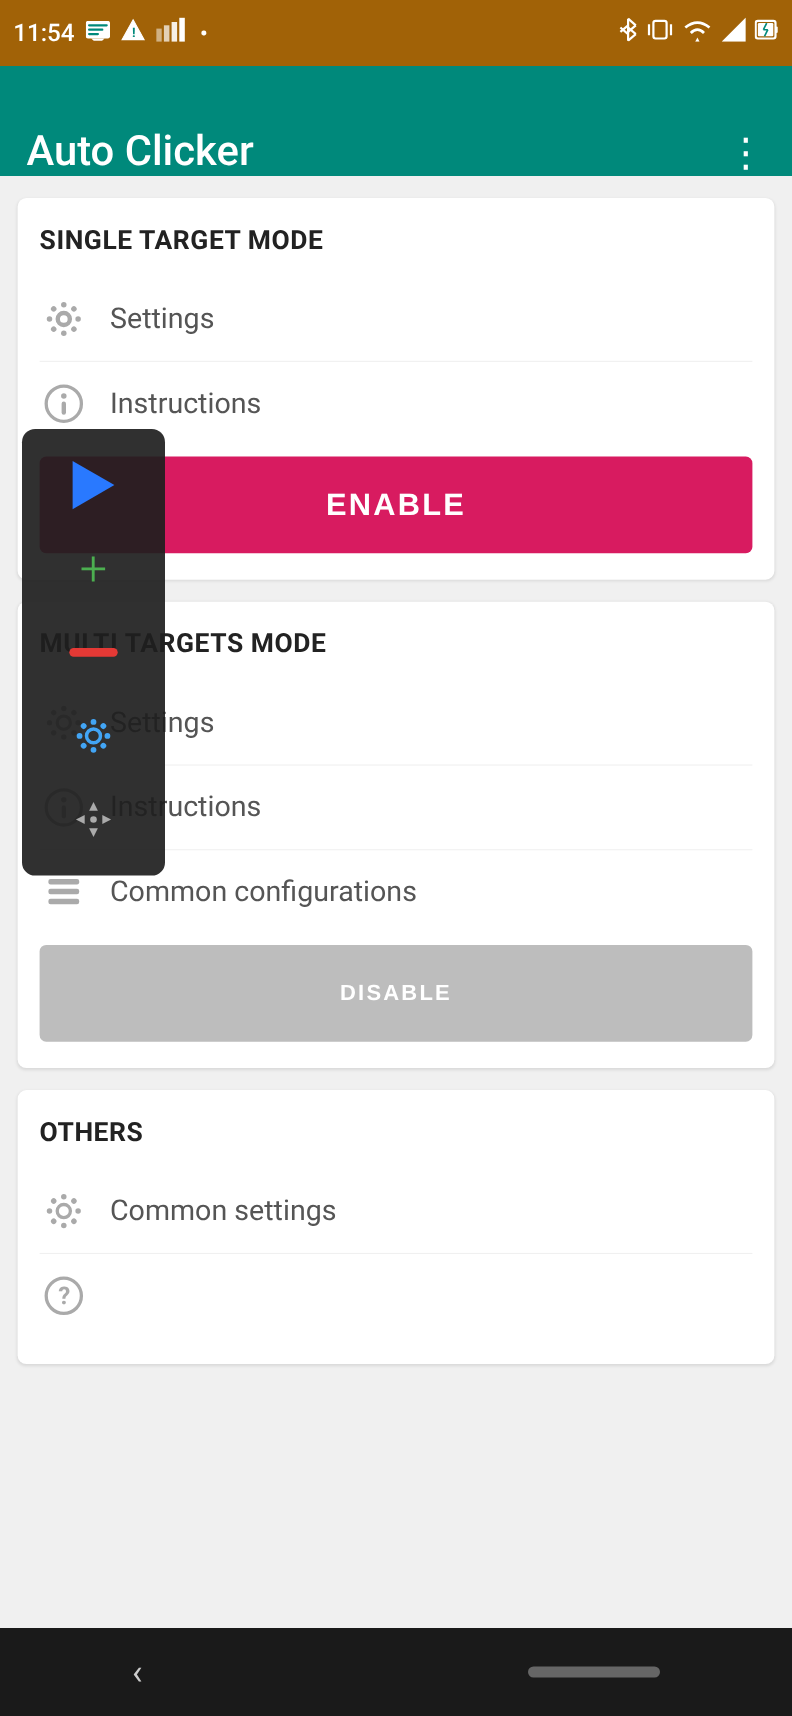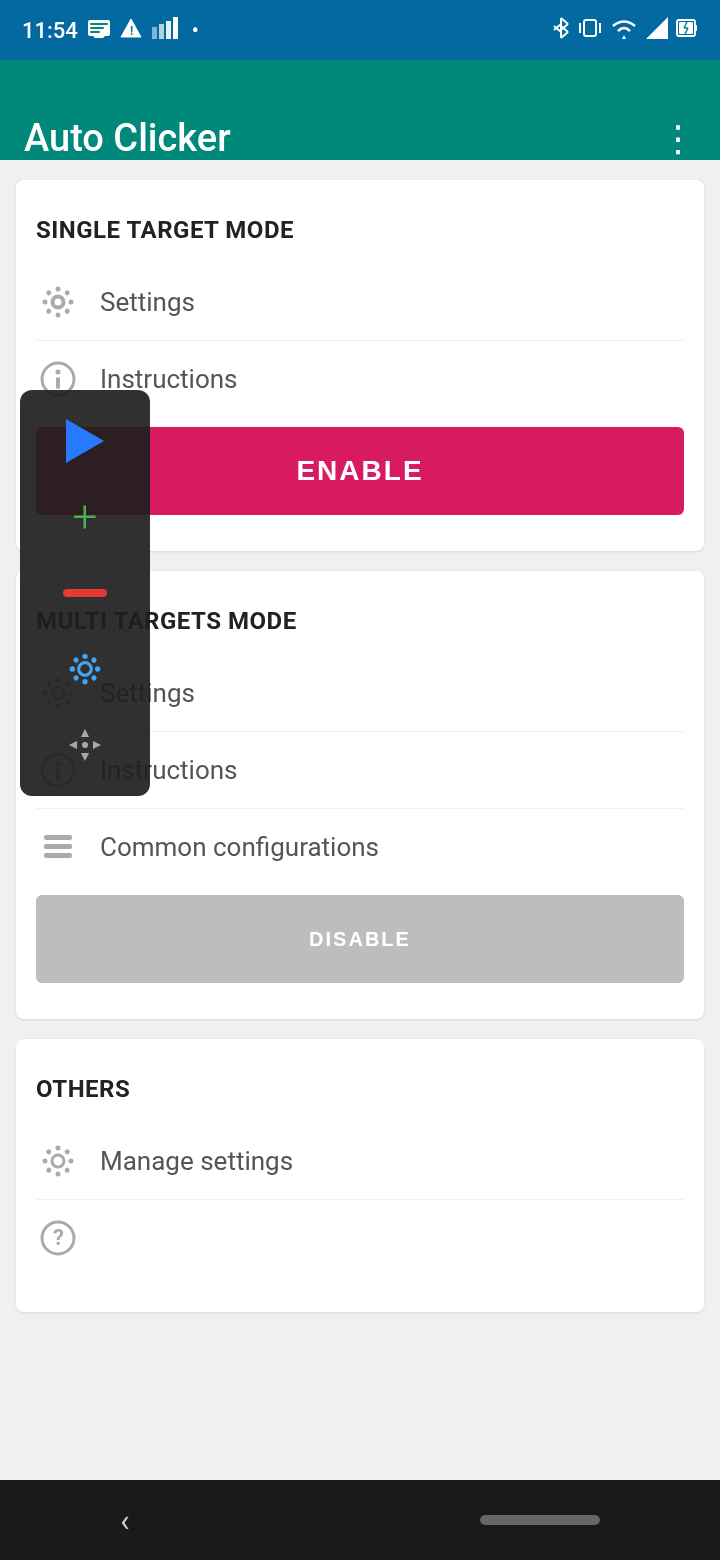--- a/index.html
+++ b/index.html
@@ -11,25 +11,25 @@
       background: #f0f0f0;
       font-family: 'Roboto', Arial, sans-serif;
       position: relative;
       overflow-x: hidden;
     }
 
     
     .status-bar {
       width: 720px;
       height: 60px;
-      background: #0369a1;
+      background: #a16207;
       display: flex;
       align-items: center;
       justify-content: space-between;
-      padding: 0 22px;
+      padding: 0 12px;
       color: white;
       font-size: 22px;
       font-weight: 500;
     }
     .status-left { display: flex; align-items: center; gap: 10px; }
     .status-right { display: flex; align-items: center; gap: 8px; }
 
     
     .app-bar {
       width: 720px;
@@ -56,21 +56,21 @@
       padding: 20px 16px;
       background: #f0f0f0;
       min-height: calc(1560px - 160px - 80px);
     }
 
     
     .card {
       background: white;
       border-radius: 8px;
       margin-bottom: 20px;
-      padding: 36px 20px;
+      padding: 24px 20px;
       box-shadow: 0 1px 3px rgba(0,0,0,0.1);
     }
 
     .section-title {
       font-size: 24px;
       font-weight: 700;
       color: #222;
       margin-bottom: 20px;
       letter-spacing: 0.5px;
     }
@@ -389,21 +389,21 @@
             <circle cx="0" cy="-13" r="2.5" fill="#aaa" transform="rotate(90)"></circle>
             <circle cx="0" cy="-13" r="2.5" fill="#aaa" transform="rotate(135)"></circle>
             <circle cx="0" cy="-13" r="2.5" fill="#aaa" transform="rotate(180)"></circle>
             <circle cx="0" cy="-13" r="2.5" fill="#aaa" transform="rotate(225)"></circle>
             <circle cx="0" cy="-13" r="2.5" fill="#aaa" transform="rotate(270)"></circle>
             <circle cx="0" cy="-13" r="2.5" fill="#aaa" transform="rotate(315)"></circle>
             <circle cx="0" cy="0" r="6" fill="none" stroke="#aaa" stroke-width="3"></circle>
           </g>
         </svg>
       </div>
-      <span class="menu-item-label">Manage settings</span>
+      <span class="menu-item-label">Common settings</span>
     </div>
 
     <div class="divider"></div>
 
     <div class="menu-item">
       <div class="menu-item-icon">
         <svg width="36" height="36" viewBox="0 0 36 36">
           <circle cx="18" cy="18" r="16" fill="none" stroke="#aaa" stroke-width="3"></circle>
           <text x="13" y="25" font-size="22" fill="#aaa" font-weight="bold">?</text>
         </svg>

